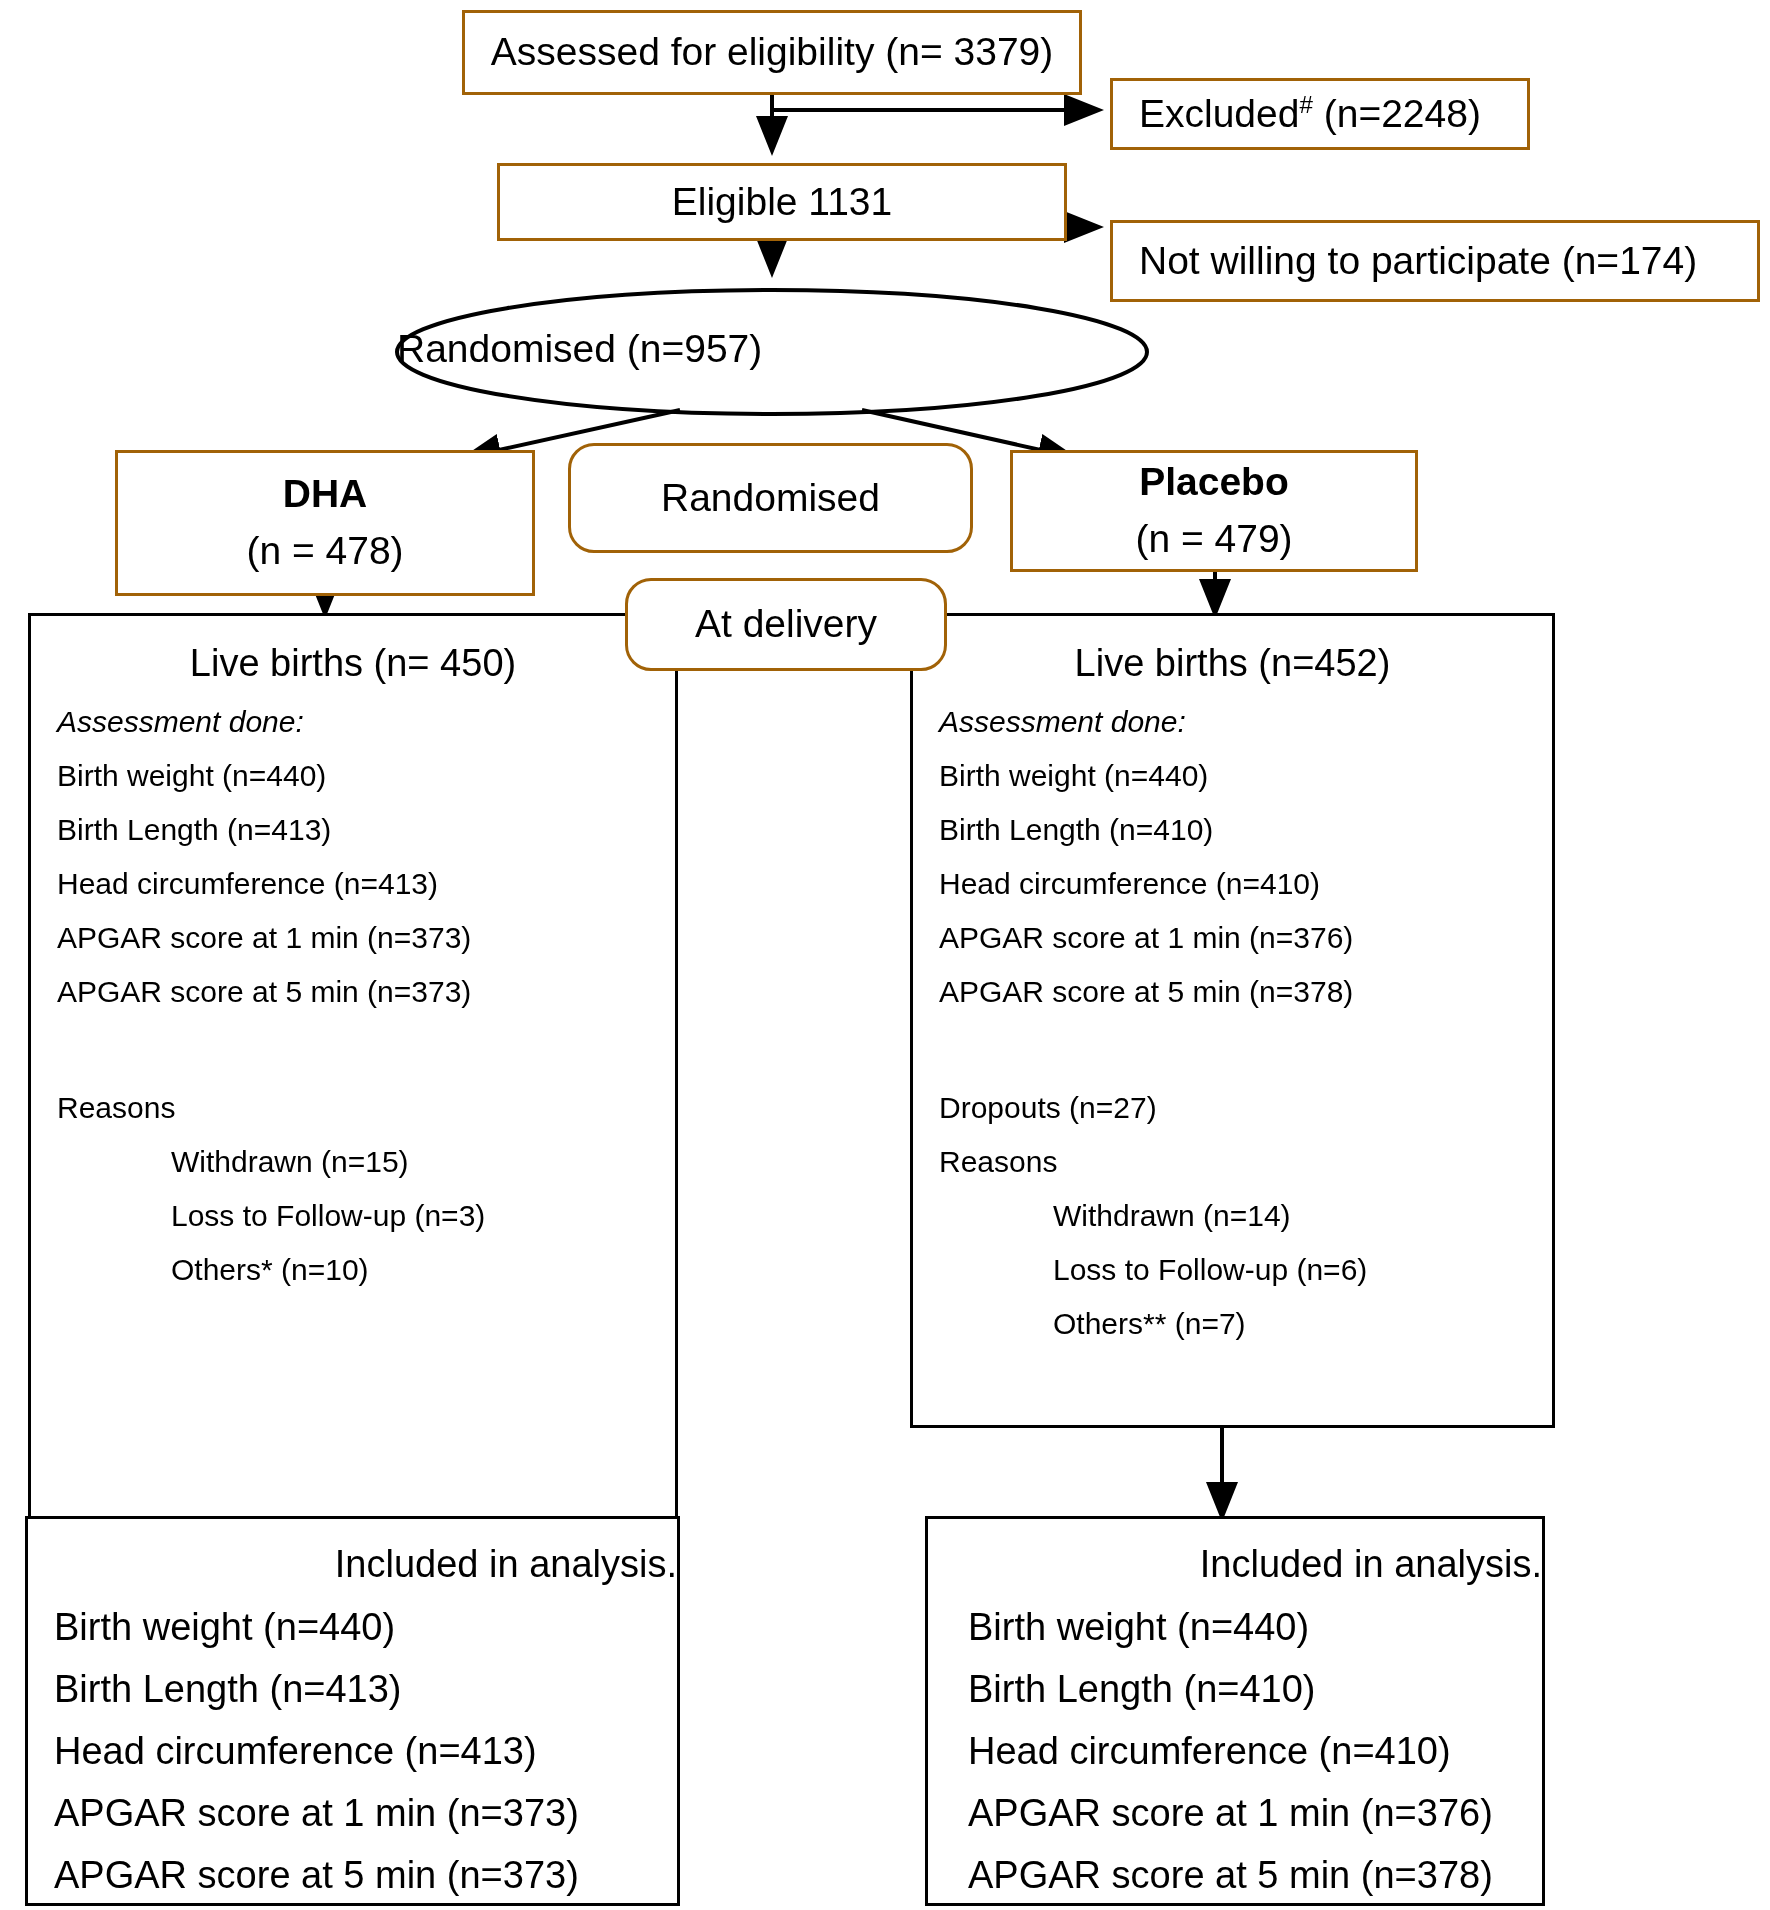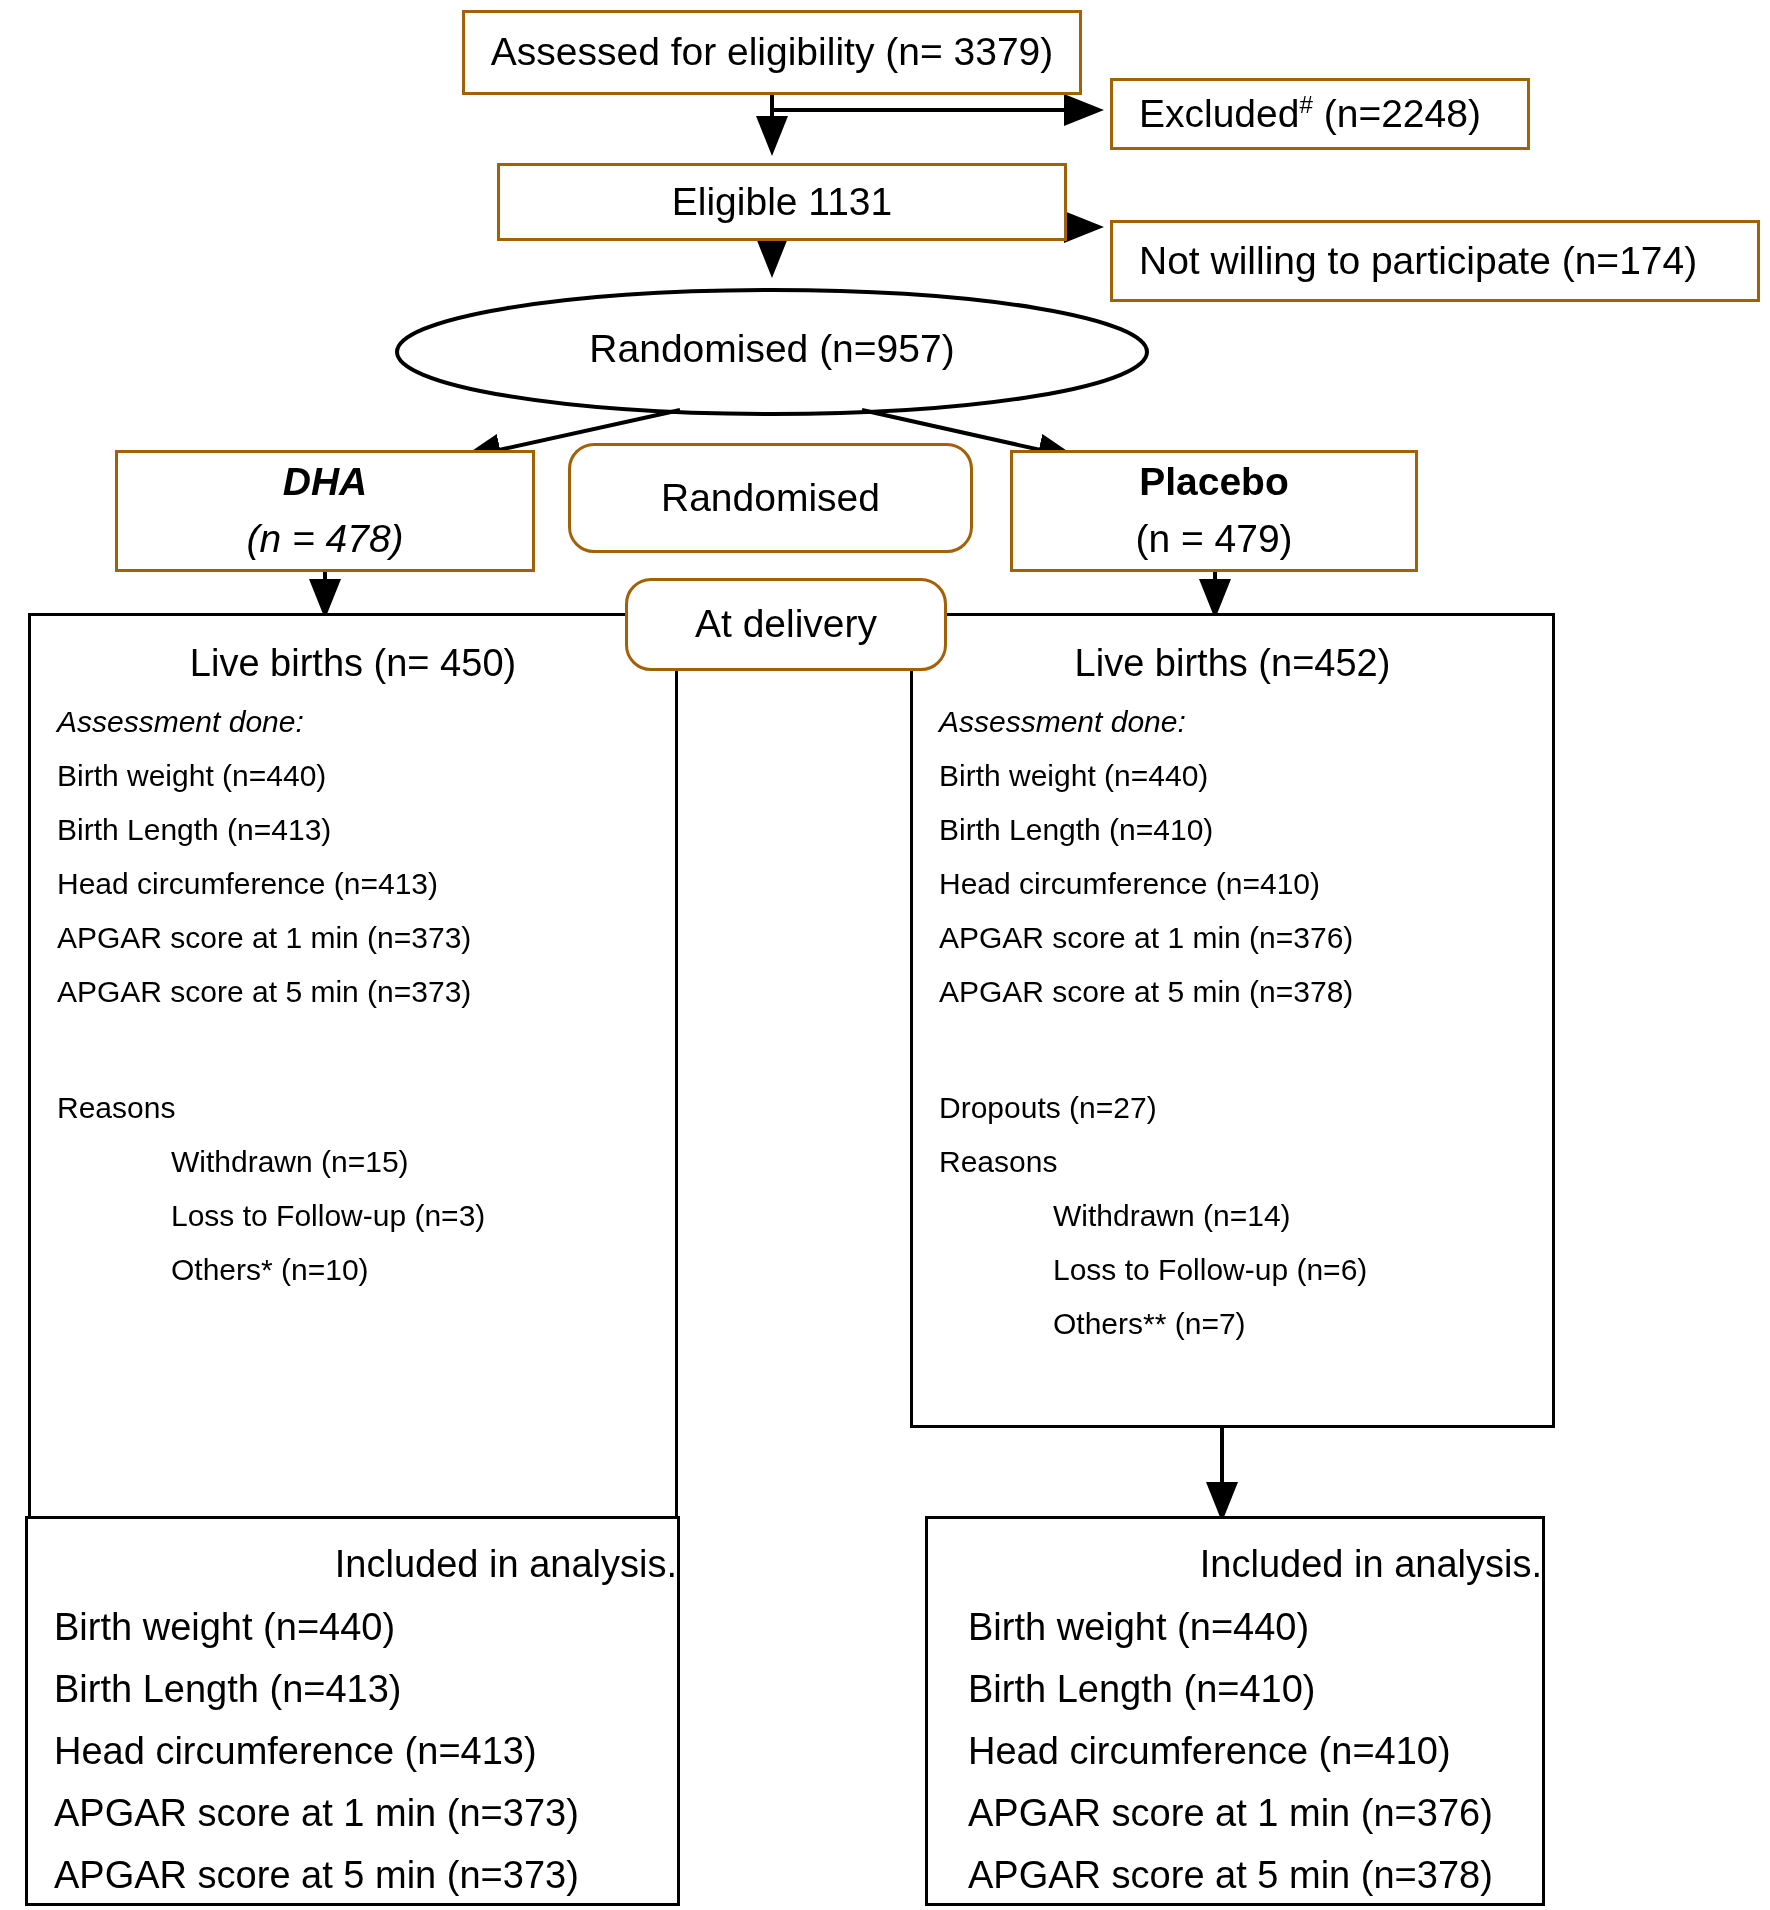--- a/index.html
+++ b/index.html
@@ -107,25 +107,25 @@
   </div>
 
   <div class="box center" style="left:497px;top:163px;width:570px;height:78px;">
     <div class="ttl ctr">Eligible    1131</div>
   </div>
 
   <div class="box" style="left:1110px;top:220px;width:650px;height:82px;padding-left:26px;">
     <div class="ttl">Not willing to participate (n=174)</div>
   </div>
 
-  <div style="position:absolute;left:397px;top:327px;width:750px;text-align:center;z-index:3;">
+  <div style="position:absolute;left:397px;top:327px;width:750px;text-align:left;z-index:3;">
     <span class="ttl">Randomised (n=957)</span>
   </div>
 
-  <div class="box center" style="left:115px;top:450px;width:420px;height:122px;font-style:italic;">
+  <div class="box center" style="left:115px;top:450px;width:420px;height:146px;">
     <div class="ttl-b ctr">DHA</div>
     <div class="ttl ctr" style="margin-top:12px;">(n = 478)</div>
   </div>
 
   <div class="box center rounded" style="left:568px;top:443px;width:405px;height:110px;">
     <div class="ttl ctr">Randomised</div>
   </div>
 
   <div class="box center" style="left:1010px;top:450px;width:408px;height:122px;">
     <div class="ttl-b ctr">Placebo</div>

